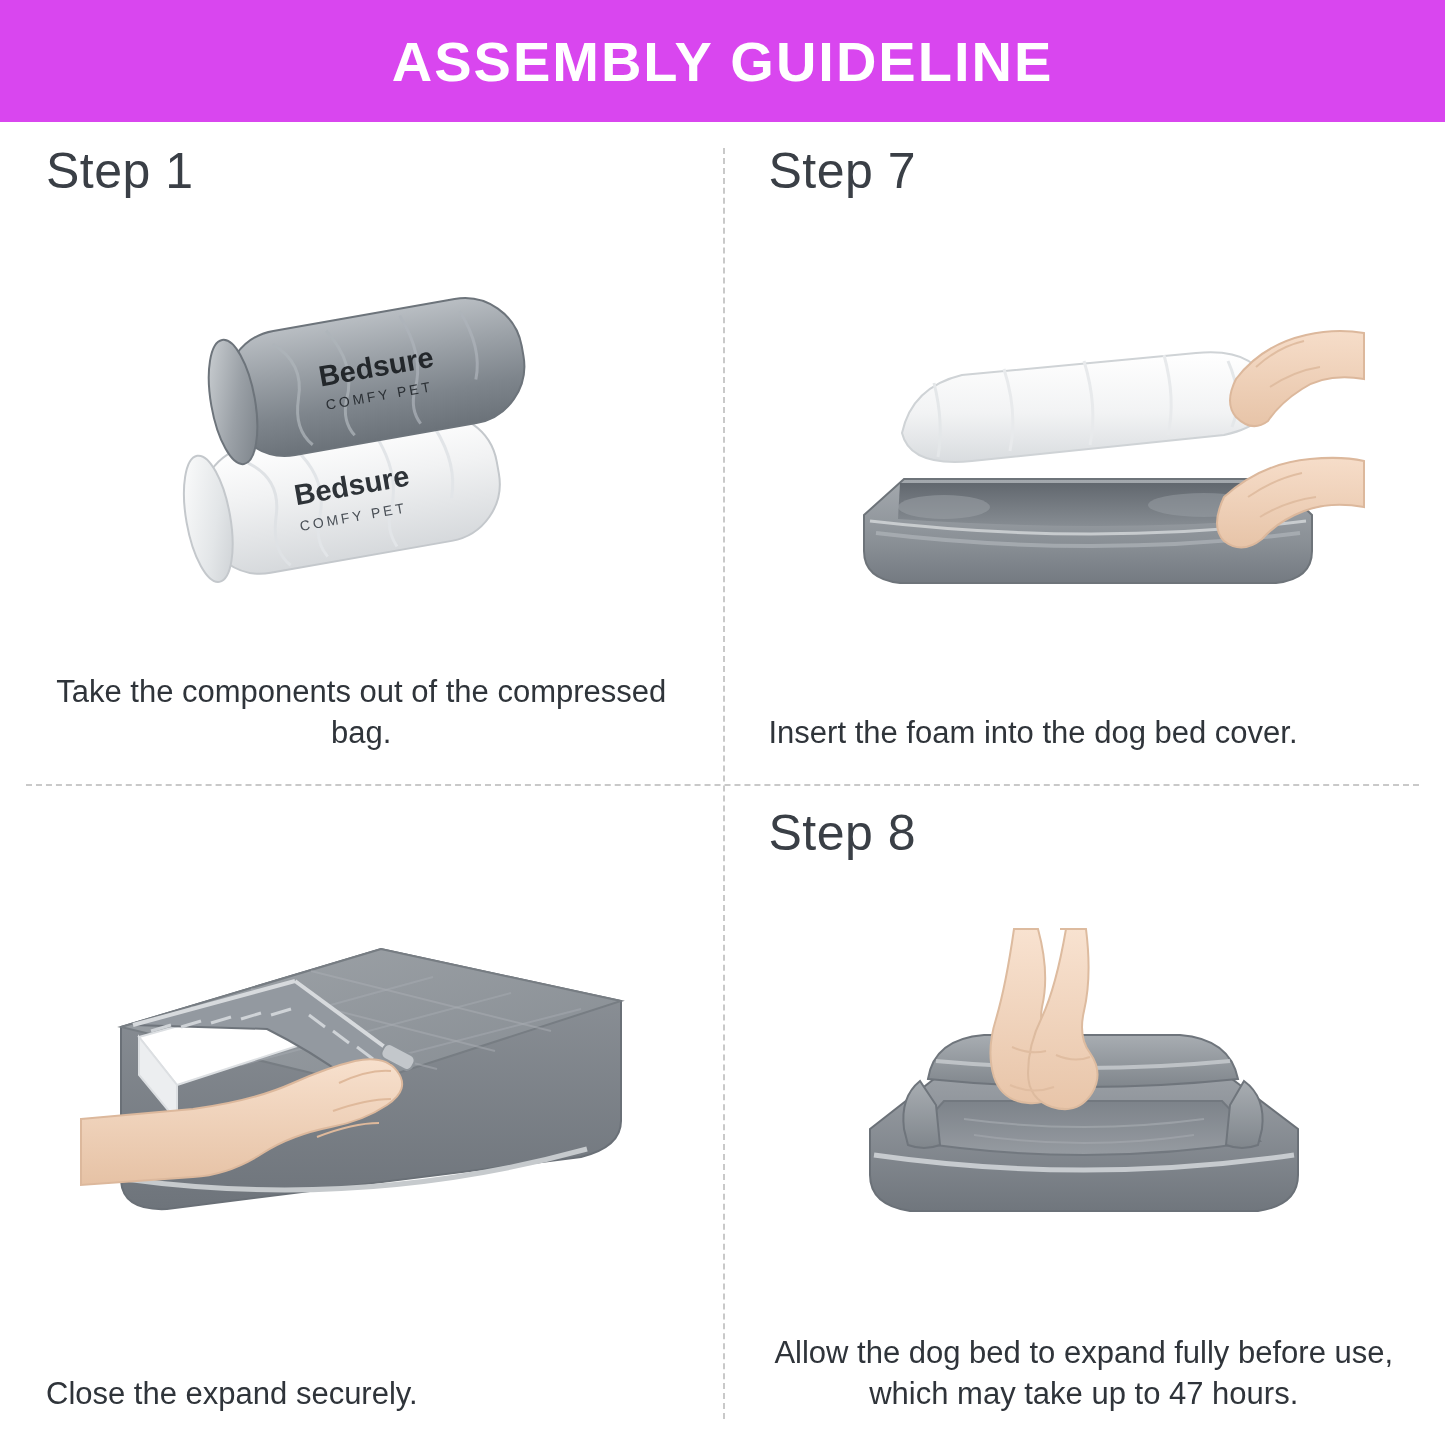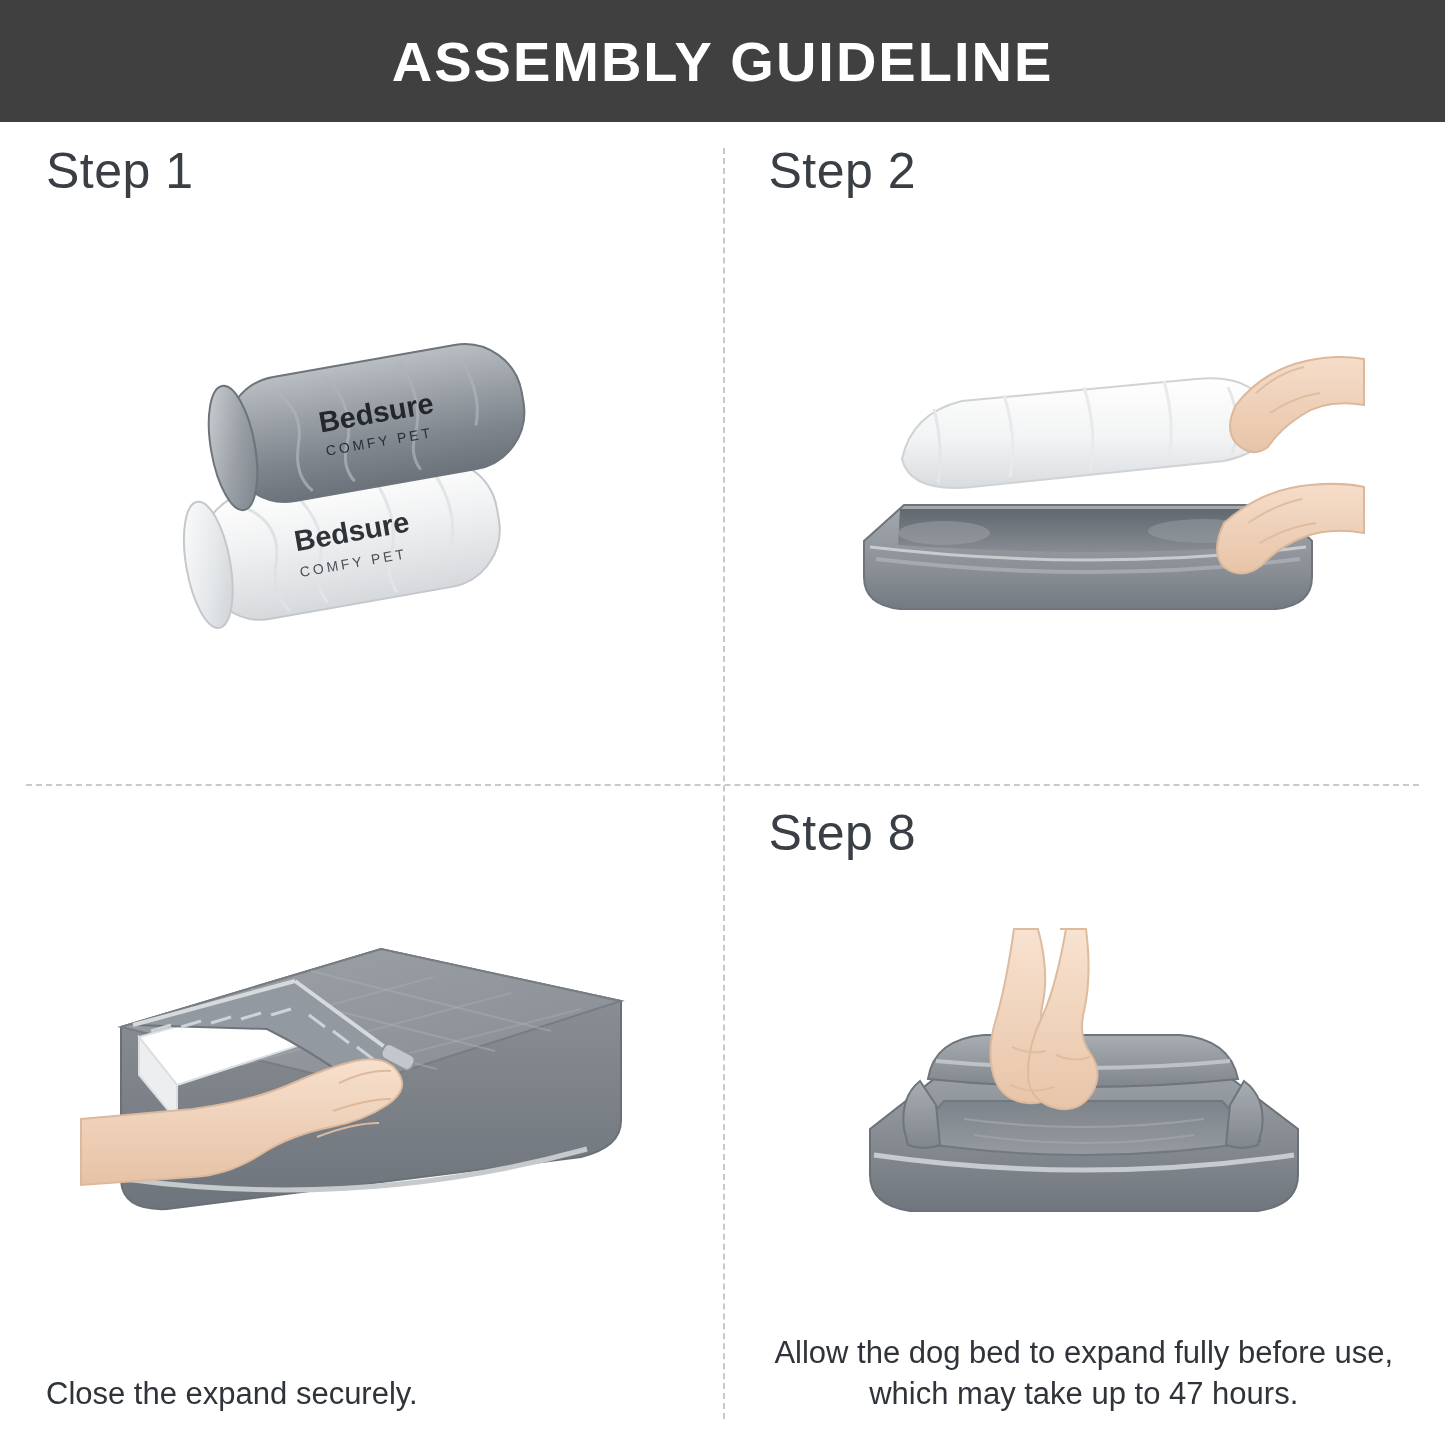--- a/index.html
+++ b/index.html
@@ -11,21 +11,21 @@
   }
   .page {
     width: 1445px; height: 1445px;
     display: flex; flex-direction: column;
     background: #ffffff;
   }
 
   
   .header {
     height: 122px;
-    background: #404040;
+    background: #d946ef;
     display: flex; align-items: center; justify-content: center;
     flex: 0 0 auto;
   }
   .header-title {
     color: #ffffff;
     font-size: 56px;
     font-weight: bold;
     letter-spacing: 2px;
     text-align: center;
   }
@@ -142,24 +142,25 @@
             <ellipse cx="86" cy="108" rx="22" ry="63" fill="url(#rollTopCap)" stroke="#6d747b" stroke-width="2"></ellipse>
             <path d="M135 58 q28 24 16 58 q-10 30 6 48" fill="none" stroke="#aeb4ba" stroke-width="3" opacity="0.75"></path>
             <path d="M190 54 q24 38 8 72 q-8 20 2 36" fill="none" stroke="#aeb4ba" stroke-width="3" opacity="0.75"></path>
             <path d="M265 52 q18 44 2 76 q-8 18 0 34" fill="none" stroke="#aeb4ba" stroke-width="3" opacity="0.7"></path>
             <path d="M325 58 q16 40 4 70" fill="none" stroke="#aeb4ba" stroke-width="3" opacity="0.7"></path>
             <text x="175" y="108" font-family="'Liberation Sans',sans-serif" font-size="29" font-weight="bold" fill="#23272b">Bedsure</text>
             <text x="177" y="132" font-family="'Liberation Sans',sans-serif" font-size="14" letter-spacing="3" fill="#2b3035">COMFY PET</text>
           </g>
         </svg>
       </div>
+      <div class="caption">Take the components out of the compressed bag.</div>
     </div>
 
     <div class="cell">
-      <div class="step-title">Step 2</div>
+      <div class="step-title">Step 7</div>
       <div class="art">
         <svg width="560" height="350" viewBox="0 0 560 350">
           <defs>
             <linearGradient id="coverBody" x1="0" y1="0" x2="0" y2="1">
               <stop offset="0%" stop-color="#a4a9ae"></stop>
               <stop offset="60%" stop-color="#8a9096"></stop>
               <stop offset="100%" stop-color="#747a81"></stop>
             </linearGradient>
             <linearGradient id="coverInner" x1="0" y1="0" x2="0" y2="1">
               <stop offset="0%" stop-color="#5e646b"></stop>
@@ -200,20 +201,21 @@
             <path d="M466 104 q24 -16 50 -20" fill="none" stroke="#e0bda1" stroke-width="2"></path>
           </g>
 
           <g>
             <path d="M420 214 q38 -34 86 -38 q32 -3 54 2 l0 46 q-34 -6 -60 4 q-26 10 -42 28 q-20 16 -38 2 q-14 -14 0 -44 Z" fill="url(#skinG)" stroke="#dcb89c" stroke-width="2"></path>
             <path d="M444 214 q26 -18 54 -24" fill="none" stroke="#e0bda1" stroke-width="2"></path>
             <path d="M456 234 q26 -16 56 -20" fill="none" stroke="#e0bda1" stroke-width="2"></path>
           </g>
         </svg>
       </div>
+      <div class="caption">Insert the foam into the dog bed cover.</div>
     </div>
 
     <div class="cell">
       <div class="art">
         <svg width="560" height="360" viewBox="0 0 560 360">
           <defs>
             <linearGradient id="padTop" x1="0" y1="0" x2="1" y2="1">
               <stop offset="0%" stop-color="#9ea3a8"></stop>
               <stop offset="100%" stop-color="#868c92"></stop>
             </linearGradient>

